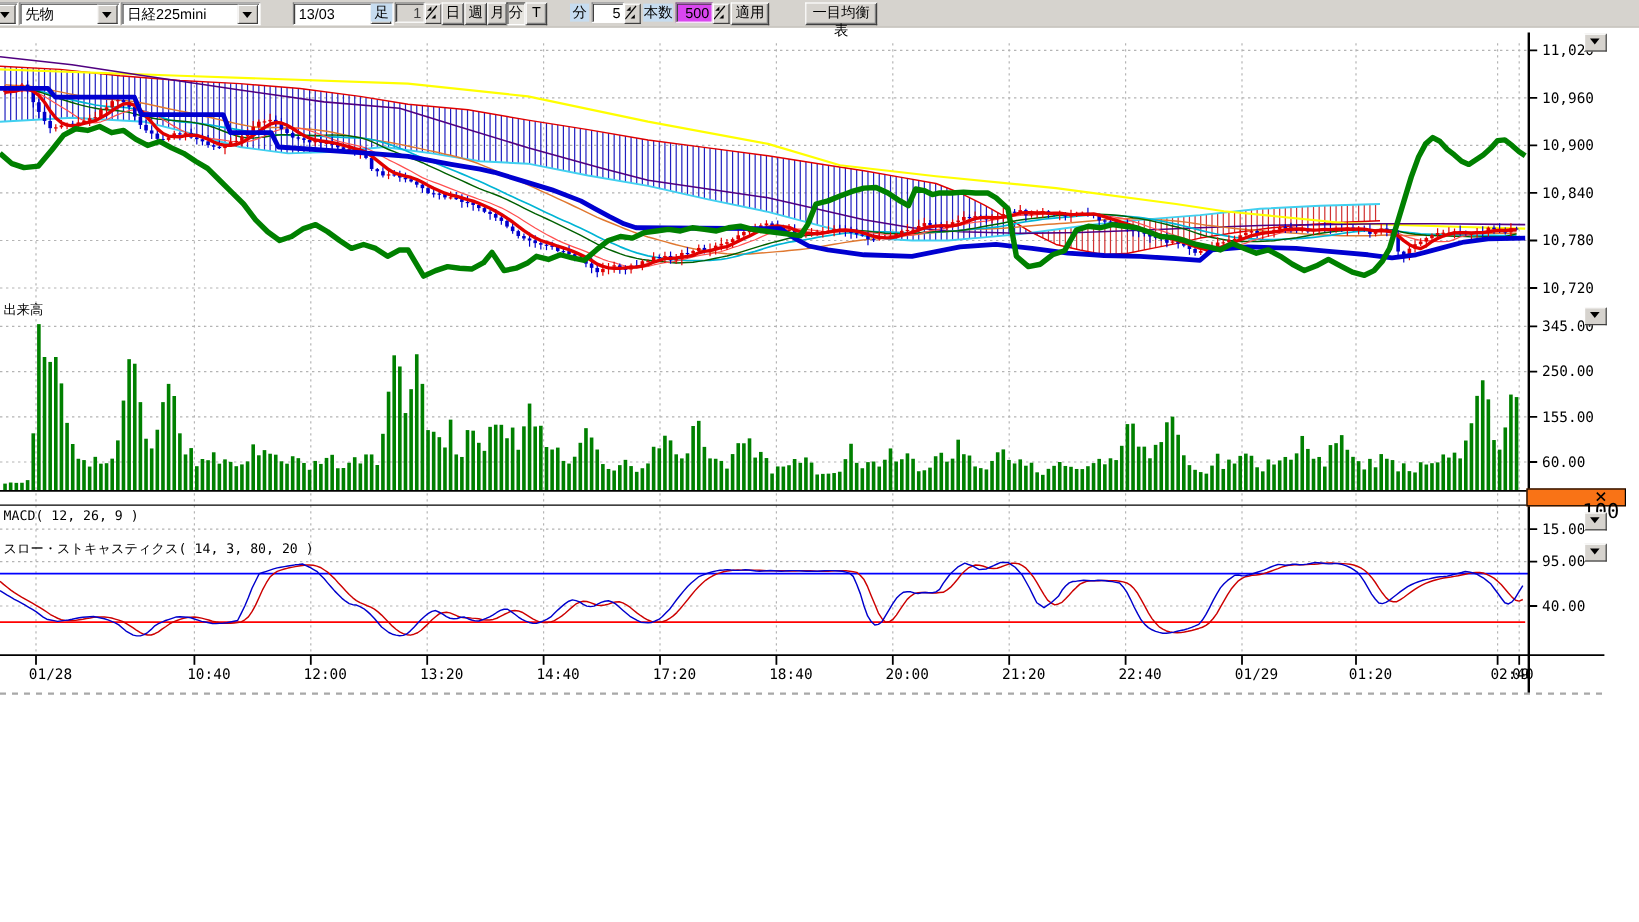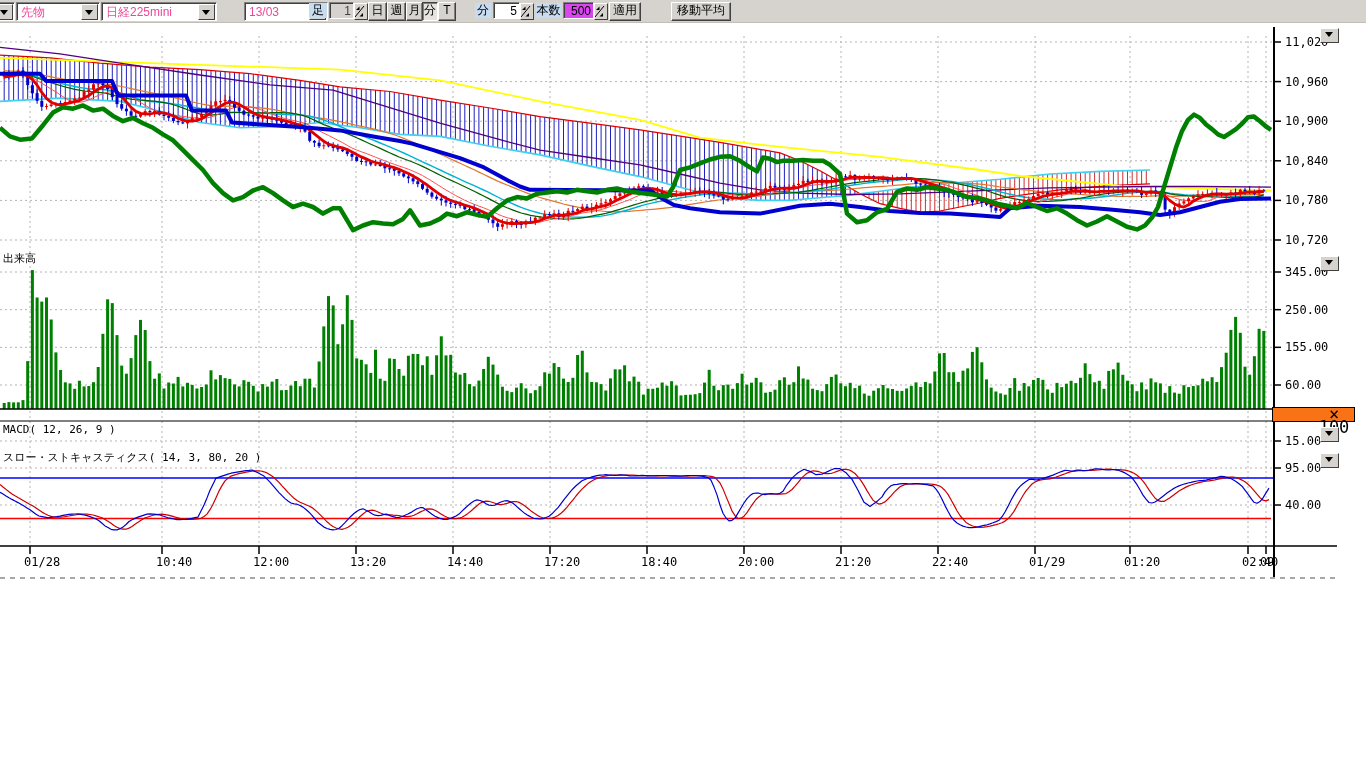--- a/index.html
+++ b/index.html
@@ -1,20 +1,20 @@
 <!DOCTYPE html>
 <html><head>
 <meta charset="utf-8">
 <style>
   html,body{margin:0;padding:0;background:#fff;font-family:"Liberation Sans","DejaVu Sans",sans-serif;}
   #screen{position:relative;width:1366px;height:768px;background:#fff;overflow:hidden;}
   
   #toolbar{position:absolute;left:0;top:0;width:1366px;height:22px;background:#d6d3ce;border-bottom:1px solid #c2bfb8;z-index:5;}
   .combo{position:absolute;top:2px;height:17px;background:#fff;border-top:1px solid #808080;border-left:1px solid #808080;border-bottom:1px solid #fff;border-right:1px solid #fff;box-shadow:inset 1px 1px 0 #404040;font-size:12px;line-height:16px;}
-  .combo .cv{position:absolute;left:4px;top:1px;white-space:nowrap;overflow:hidden;color:#ec4899;}
+  .combo .cv{position:absolute;left:4px;top:1px;white-space:nowrap;overflow:hidden;color:#000000;}
   .dd{position:absolute;right:1px;top:1px;width:15px;height:14px;background:#d6d3ce;border-top:1px solid #fff;border-left:1px solid #fff;border-right:1px solid #404040;border-bottom:1px solid #404040;}
   .tri{position:absolute;left:3px;top:5px;width:0;height:0;border:4px solid transparent;border-top:5px solid #000;}
   .tlabel{position:absolute;top:3px;height:15px;background:#c6dcf0;color:#000;font-size:12px;line-height:15px;text-align:center;}
   .tbtn{position:absolute;top:2px;height:17px;background:#d6d3ce;border-top:1px solid #fff;border-left:1px solid #fff;border-right:1px solid #404040;border-bottom:1px solid #404040;box-shadow:inset -1px -1px 0 #808080;font-size:12px;line-height:15px;text-align:center;color:#000;cursor:default;}
   .tbtn.pressed{background:#e6e4df;border-top:1px solid #404040;border-left:1px solid #404040;border-right:1px solid #fff;border-bottom:1px solid #fff;box-shadow:inset 1px 1px 0 #808080;}
   .spinfield{position:absolute;top:2px;height:17px;border-top:1px solid #808080;border-left:1px solid #808080;border-bottom:1px solid #fff;border-right:1px solid #fff;box-shadow:inset 1px 1px 0 #404040;font-size:12px;line-height:16px;text-align:right;padding-right:2px;box-sizing:border-box;}
   .spinbtn{position:absolute;top:3px;width:12px;height:15px;background:#d6d3ce;border-top:1px solid #fff;border-left:1px solid #fff;border-right:1px solid #404040;border-bottom:1px solid #404040;}
   
   #chart{position:absolute;left:0;top:0;z-index:1;}
   .hdr{position:absolute;left:3px;z-index:3;font-family:"DejaVu Sans Mono","Liberation Mono",monospace;font-size:11px;color:#000;white-space:pre;}
@@ -1252,21 +1252,21 @@
     <div class="tlabel" style="left:536px;width:25px;font-family:Liberation Serif, serif;">本数</div>
     <div class="spinfield" style="left:563px;width:31px;background:#d946ef;">500</div>
     <div class="spinbtn" style="left:594px;">
       <svg width="10" height="13">
           <path d="M0 12 L9 1" stroke="#000" stroke-width="1"></path>
           <path d="M1 5 l3.5 -3.5 l0 3.5 z" fill="#000"></path>
           <path d="M8 8 l-3.5 3.5 l3.5 0 z" fill="#000"></path>
         </svg>
     </div>
     <div class="tbtn" style="left:609px;width:30px;text-align:center;">適用</div>
-    <div class="tbtn" style="left:671px;width:58px;">移動平均</div>
+    <div class="tbtn" style="left:671px;width:58px;">一目均衡表</div>
   </div>
 
 
   <div class="plabel" style="top:251px;">出来高</div>
   <div class="plabel" style="top:423px;">MACD( 12, 26, 9 )</div>
   <div class="plabel" style="top:450px;">スロー・ストキャスティクス( 14, 3, 80, 20 )</div>
 
   <div class="multbox">× 100</div>
 
   <div class="axisdd" style="top:28px;">

